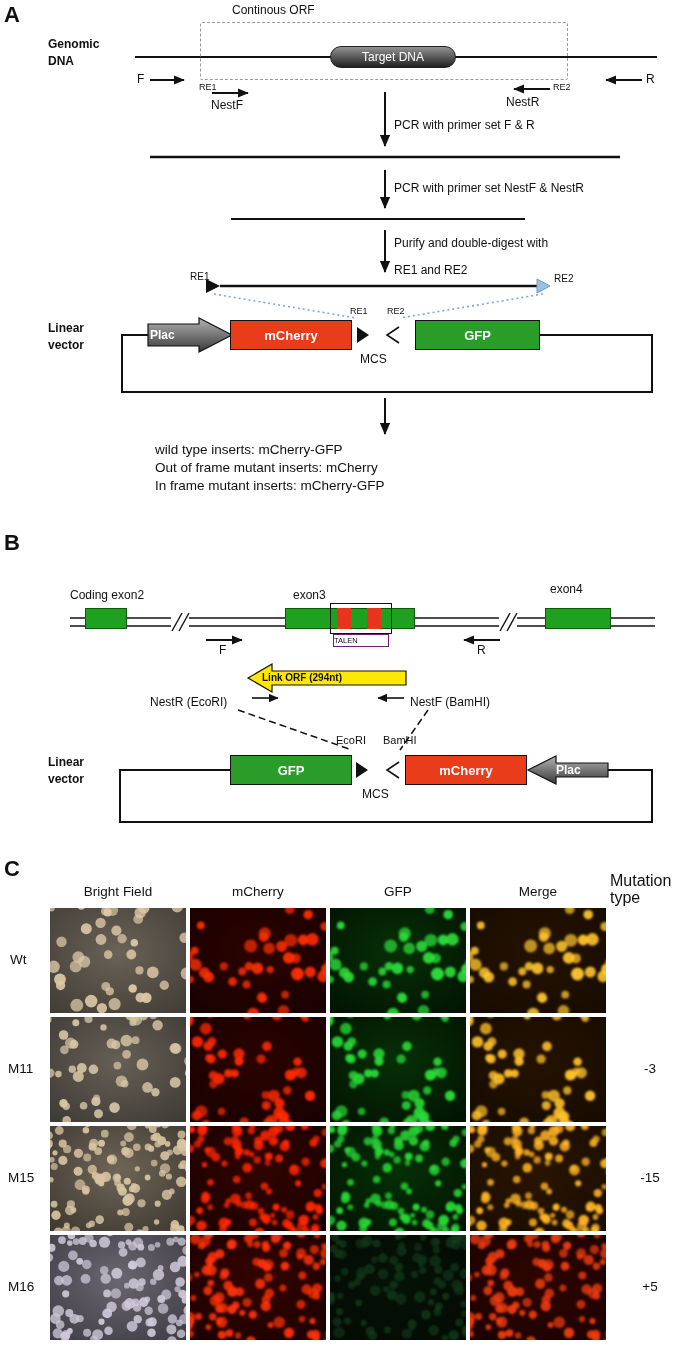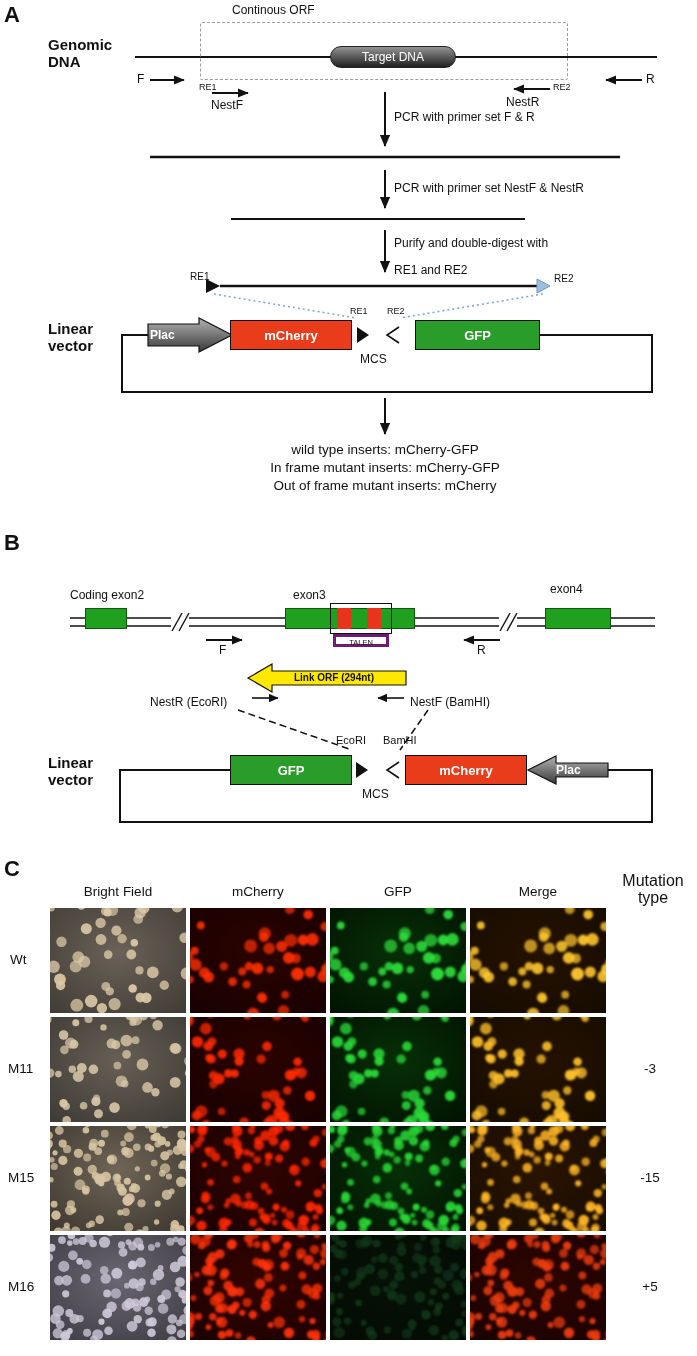--- a/index.html
+++ b/index.html
@@ -7,24 +7,24 @@
   body{background:#fff;font-family:"Liberation Sans",sans-serif;color:#111;position:relative;overflow:hidden}
   .abs{position:absolute}
   .panel{position:absolute;left:0;width:697px}
   .plabel{font-size:22px;font-weight:bold}
   .t9{font-size:9px}
   .t10{font-size:10px}
   .t11{font-size:11px}
   .t12{font-size:12px}
   .t13{font-size:12px}
   .t135{font-size:16px}
-  .t15{font-size:15px}
+  .t15{font-size:12px}
   .bold{font-weight:bold}
   .ital{}
-  .ctr{text-align:center}
+  .ctr{text-align:left}
   .box{position:absolute;border:1px solid #111;display:flex;align-items:center;justify-content:center;color:#fff;font-weight:bold;font-size:13px}
   .greenbox{position:absolute;border:1px solid #0a5a0a}
   svg.overlay{position:absolute;left:0;top:0}
   .dashedbox{position:absolute;border:1px dashed #9a9a9a;border-radius:2px}
   .target{position:absolute;border:1px solid #222;border-radius:11px;background:linear-gradient(#939393,#1f1f1f);color:#fff;font-size:12px;display:flex;align-items:center;justify-content:center}
   .cell{position:absolute;width:136px;height:105px;overflow:hidden;background:#000}
   .rowlab{position:absolute;font-size:13.5px}
   .mutval{position:absolute;width:80px;text-align:center;font-size:13.5px}
   .hdr{position:absolute;width:136px;text-align:center;font-size:13.5px}
   .arrowtext{position:absolute;color:#fff;font-weight:bold;font-size:12px;}
@@ -72,40 +72,40 @@
     <div>Genomic</div>
     <div>DNA</div>
   </div>
   <div class="target" style="left:330px;top:46px;width:126px;height:22px">Target DNA</div>
   <div class="abs t13" style="left:137px;top:72px">F</div>
   <div class="abs t9" style="left:199px;top:82px">RE1</div>
   <div class="abs t12" style="left:211px;top:98px">NestF</div>
   <div class="abs t9" style="left:553px;top:82px">RE2</div>
   <div class="abs t12" style="left:506px;top:95px">NestR</div>
   <div class="abs t13" style="left:646px;top:72px">R</div>
-  <div class="abs t13" style="left:394px;top:110px">PCR with primer set F &amp; R</div>
+  <div class="abs t13" style="left:394px;top:118px">PCR with primer set F &amp; R</div>
   <div class="abs t13" style="left:394px;top:181px">PCR with primer set NestF &amp; NestR</div>
   <div class="abs t13" style="left:394px;top:236px">Purify and double-digest with</div>
   <div class="abs t13" style="left:394px;top:263px">RE1 and RE2</div>
   <div class="abs t10" style="left:190px;top:271px">RE1</div>
   <div class="abs t10" style="left:554px;top:273px">RE2</div>
   <div class="abs t15 bold" style="left:48px;top:320px;line-height:17px">
     <div>Linear</div>
     <div>vector</div>
   </div>
   <div class="arrowtext" style="left:150px;top:324px;width:48px;height:22px;line-height:22px">Plac</div>
   <div class="box" style="left: 230px; top: 320px; width: 122px; height: 30px; background-color: rgb(233, 60, 26);">mCherry</div>
   <div class="abs t9" style="left:350px;top:306px">RE1</div>
   <div class="abs t9" style="left:387px;top:306px">RE2</div>
   <div class="abs t12" style="left:360px;top:352px">MCS</div>
   <div class="box" style="left: 415px; top: 320px; width: 125px; height: 30px; background-color: rgb(42, 156, 41);">GFP</div>
   <div class="abs ctr" style="left:155px;top:441px;width:460px;font-size:13.5px;line-height:18px">
     <div>wild type inserts: mCherry-GFP</div>
+    <div>Out of frame mutant inserts: mCherry</div>
     <div>In frame mutant inserts: mCherry-GFP</div>
-    <div>Out of frame mutant inserts: mCherry</div>
   </div>
 </div>
 
 <div class="panel" style="top:530px;height:322px">
   <svg class="overlay" width="697" height="322">
     <defs>
       <marker id="ahB" viewBox="0 0 8 8" markerWidth="7" markerHeight="7" refX="6.5" refY="3" orient="auto">
           <path d="M0,0L7,3L0,6Z" fill="#111"></path>
         </marker>
       <linearGradient id="gryB" x1="0" y1="0" x2="0" y2="1">
@@ -135,21 +135,21 @@
   </svg>
 
   <div class="abs plabel" style="left:4px;top:0">B</div>
   <div class="abs t13" style="left:70px;top:58px">Coding exon2</div>
   <div class="greenbox" style="left: 85px; top: 78px; width: 42px; height: 21px; background-color: rgb(31, 161, 31);"></div>
   <div class="abs t13" style="left:293px;top:58px">exon3</div>
   <div class="greenbox" style="left: 285px; top: 78px; width: 130px; height: 21px; background-color: rgb(31, 161, 31);"></div>
   <div class="abs" style="left: 337px; top: 78px; width: 14px; height: 21px; background-color: rgb(232, 52, 28);"></div>
   <div class="abs" style="left: 367px; top: 78px; width: 14px; height: 21px; background-color: rgb(232, 52, 28);"></div>
   <div class="abs" style="left:330px;top:73px;width:62px;height:31px;border:1.5px solid #111"></div>
-  <div class="abs ctr" style="left:333px;top:104px;width:56px;height:13px;border:3px solid #701a75;background:#fff;font-size:7.5px;line-height:11px">TALEN</div>
+  <div class="abs ctr" style="left:333px;top:104px;width:56px;height:13px;border:1px solid #701a75;background:#fff;font-size:7.5px;line-height:11px">TALEN</div>
   <div class="abs t13" style="left:219px;top:113px">F</div>
   <div class="abs t13" style="left:477px;top:113px">R</div>
   <div class="abs t13" style="left:550px;top:52px">exon4</div>
   <div class="greenbox" style="left: 545px; top: 78px; width: 66px; height: 21px; background-color: rgb(31, 161, 31);"></div>
   <div class="abs ctr bold t10" style="left:262px;top:141px;width:144px;height:14px;line-height:14px">Link ORF (294nt)</div>
   <div class="abs t12" style="left:150px;top:165px"><span>NestR (</span><span class="ital">EcoR</span><span>I)</span></div>
   <div class="abs t12" style="left:410px;top:165px"><span>NestF (</span><span class="ital">BamH</span><span>I)</span></div>
   <div class="abs t11 ital" style="left:336px;top:204px">EcoRI</div>
   <div class="abs t11 ital" style="left:383px;top:204px">BamHI</div>
   <div class="abs t15 bold" style="left:48px;top:224px;line-height:17px">

